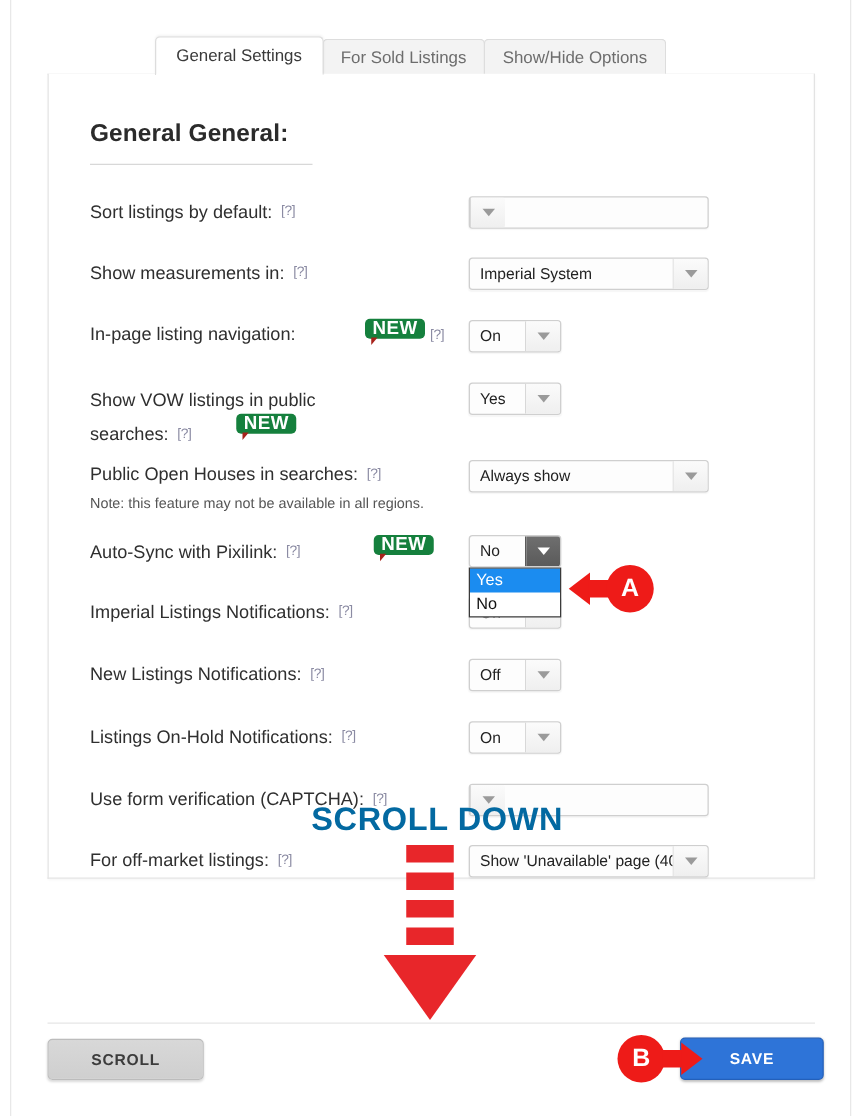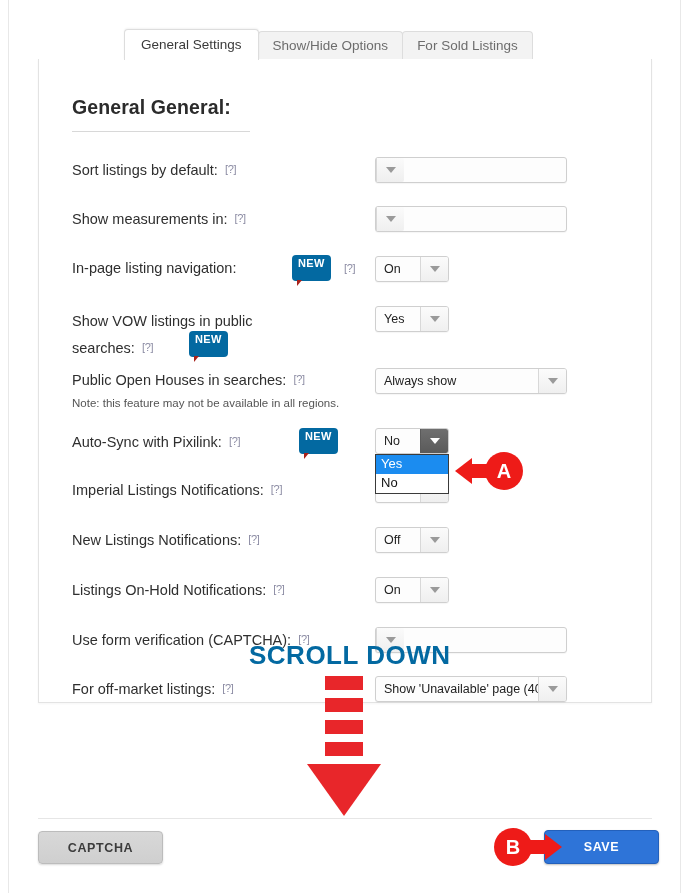--- a/index.html
+++ b/index.html
@@ -70,23 +70,23 @@
     font-size:11px; color:#8b8ba3; vertical-align:2px;
     margin-left:7px; letter-spacing:-.3px;
   }
   .note {
     position:absolute; font-size:11.5px; color:#555555;
   }
 
   
   .newbadge {
     display:inline-block; position:relative;
-    background:#0369a1; color:#ffffff;
-    font-size:11px; font-weight:bold; letter-spacing:.4px;
-    padding:3px 6px 13px 6px; border-radius:4px;
+    background:#15803d; color:#ffffff;
+    font-size:15px; font-weight:bold; letter-spacing:.4px;
+    padding:3px 6px 3px 6px; border-radius:4px;
     line-height:10px; vertical-align:3px;
   }
   .newbadge:after {
     content:""; position:absolute; left:5px; bottom:-5px;
     border-left:5px solid #a8221b;
     border-bottom:6px solid transparent;
   }
   .badge-slot { position:absolute; }
 
   
@@ -186,24 +186,24 @@
 
 <div class="rail-left"></div>
 <div class="rail-right"></div>
 
 <div class="tabbar">
   <div class="tabs">
     <div class="tab active">
       <span>General Settings</span>
     </div>
     <div class="tab">
+      <span>For Sold Listings</span>
+    </div>
+    <div class="tab">
       <span>Show/Hide Options</span>
-    </div>
-    <div class="tab">
-      <span>For Sold Listings</span>
     </div>
   </div>
 </div>
 
 <div class="card">
 
   <div class="page-title">General General:</div>
   <div class="title-rule"></div>
 
   <div class="rows">
@@ -217,20 +217,21 @@
             <i></i>
           </div>
       </div>
     </div>
 
     <div class="row">
       <div class="label" style="left:33px; top:58px;">
         <span>Show measurements in:</span><span class="qmark">[?]</span>
       </div>
       <div class="sel" style="left:336px; top:55px; width:192px;">
+        <div class="val">Imperial System</div>
         <div class="arrow">
             <i></i>
           </div>
       </div>
     </div>
 
     <div class="row">
       <div class="label" style="left:33px; top:108px;">
         <span>In-page listing navigation:</span>
       </div>
@@ -371,21 +372,21 @@
   <div class="seg"></div>
   <div class="seg"></div>
   <div class="seg"></div>
   <div class="seg"></div>
   <div class="head"></div>
 </div>
 
 <div class="footer-rule"></div>
 
 <div class="btn btn-reload">
-  <span>CAPTCHA</span>
+  <span>SCROLL</span>
 </div>
 
 <div class="btn btn-save">
   <span>SAVE</span>
 </div>
 
 <div class="marker" style="left:494px; top:828px;">
   <div class="circle pre">B</div>
   <div class="bar-r"></div>
   <div class="arrow-right"></div>

